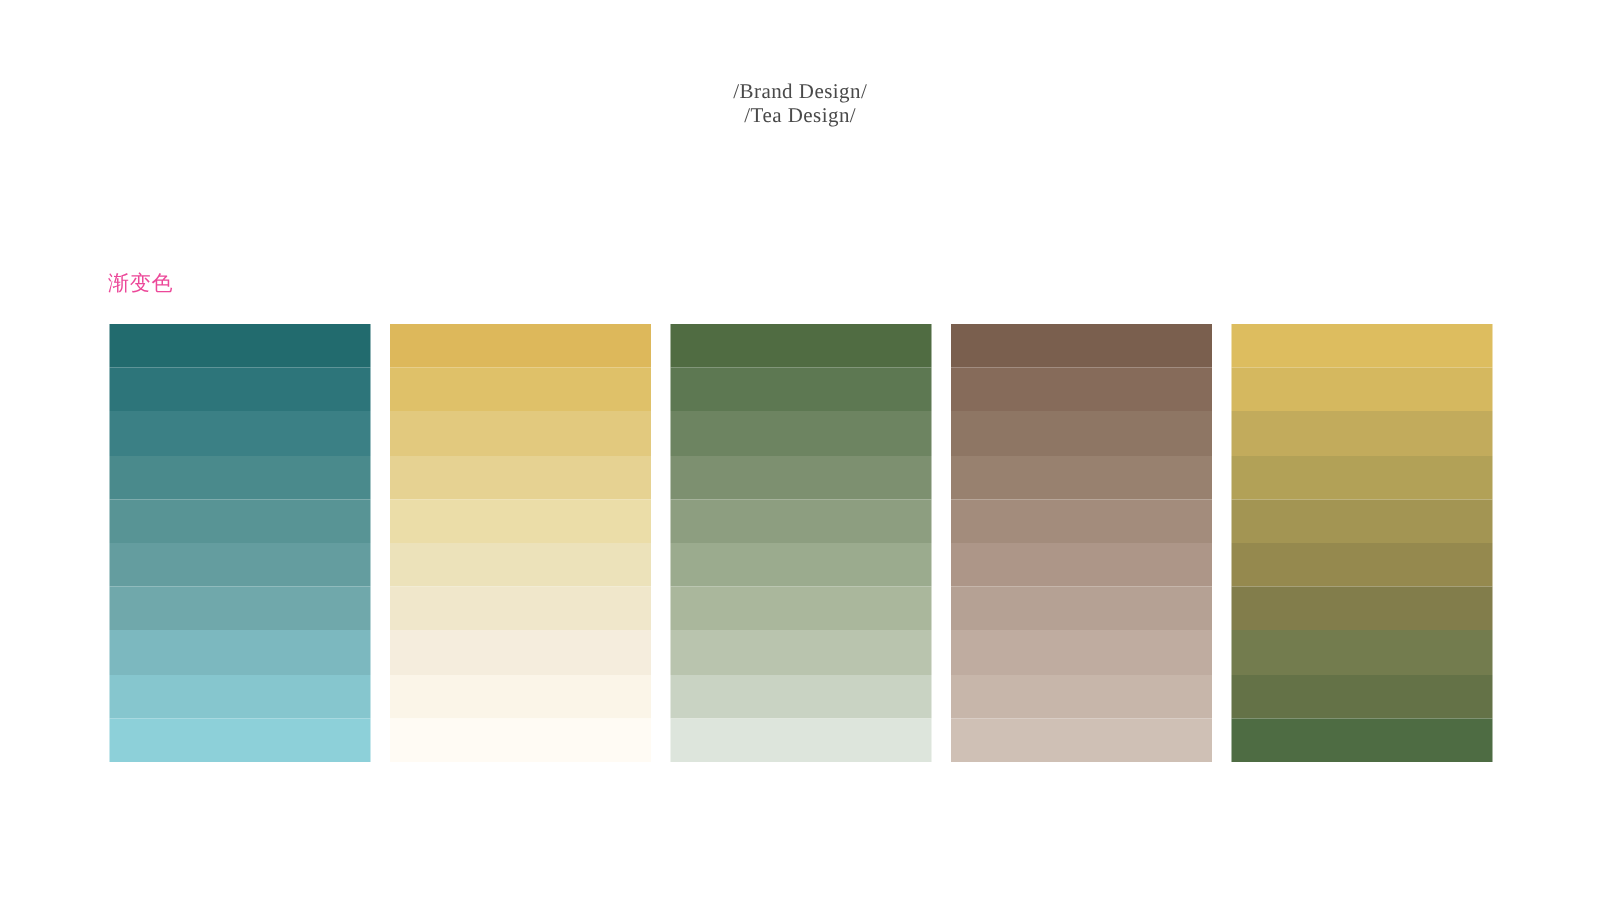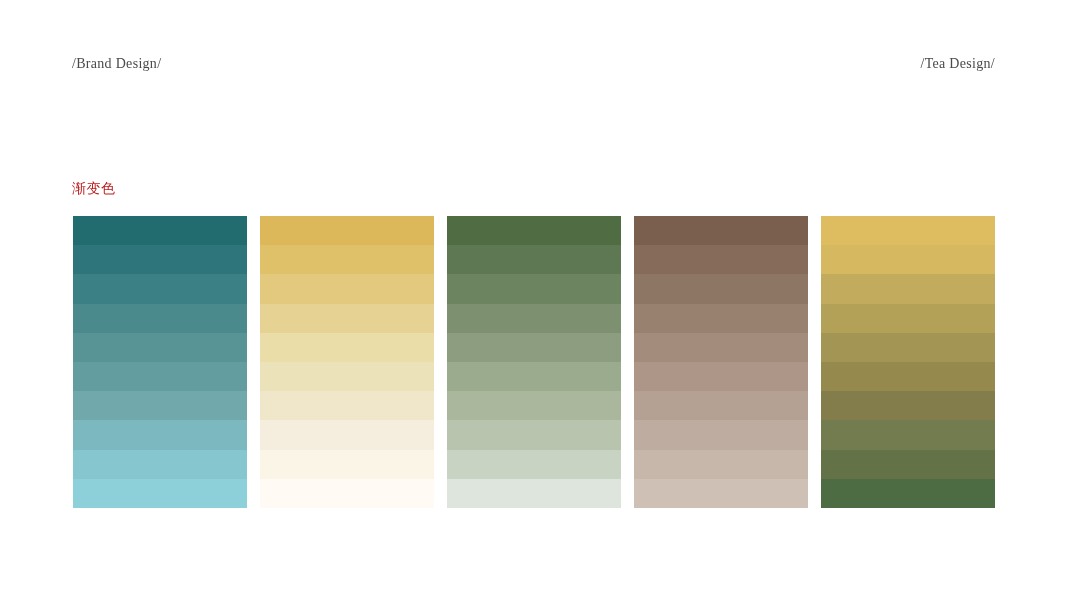--- a/index.html
+++ b/index.html
@@ -18,38 +18,39 @@
   
   .page-header {
     position: absolute;
     top: 54px;
     left: 72px;
     right: 72px;
     height: 20px;
     display: flex;
     align-items: center;
     justify-content: space-between;
+    flex-direction: column;
   }
   .header-tag {
     font-family: "Liberation Serif", serif;
     font-size: 14px;
     letter-spacing: 0.3px;
     color: #4a4a4a;
     white-space: nowrap;
   }
 
   
   .section-title {
     position: absolute;
     top: 180px;
     left: 72px;
     font-family: "Liberation Serif", serif;
     font-size: 14px;
     letter-spacing: 0.5px;
-    color: #b91c1c;
+    color: #ec4899;
     white-space: nowrap;
   }
 
   
   .palette-grid {
     position: absolute;
     top: 216px;
     left: 73px;
     width: 922px;
     height: 292px;

